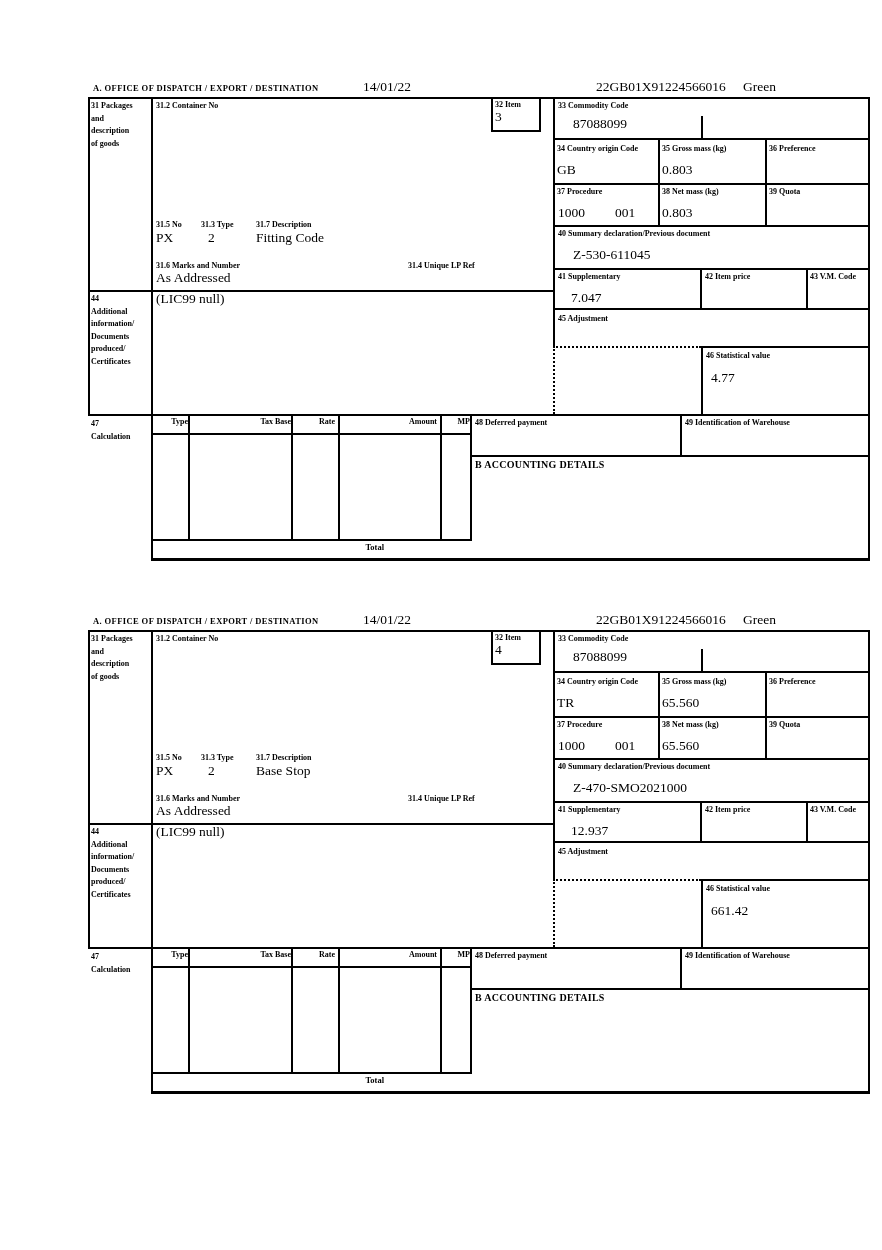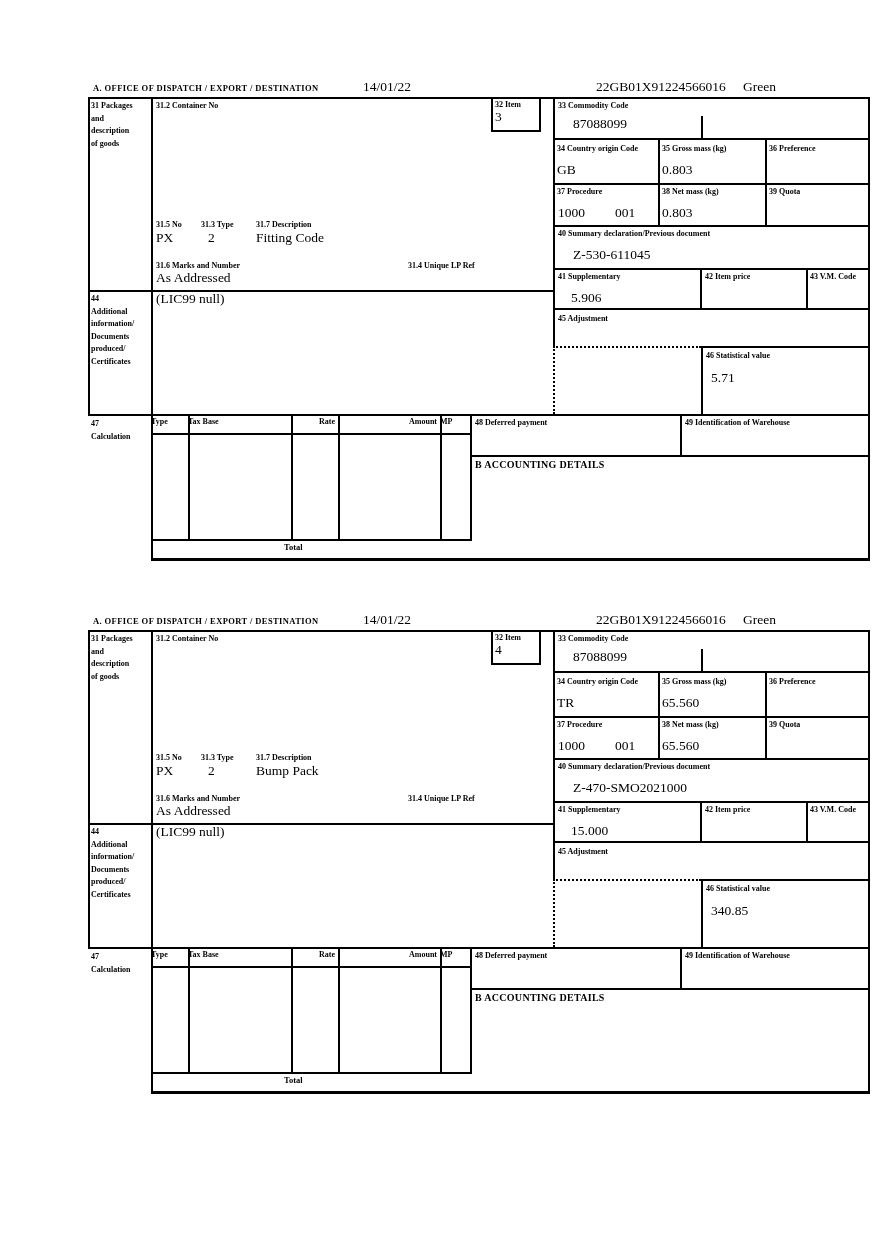--- a/index.html
+++ b/index.html
@@ -12,21 +12,21 @@
   .hl.thick{height:3px;}
   .dh{position:absolute;height:0;border-top:2px dotted #000;}
   .dv{position:absolute;width:0;border-left:2px dotted #000;}
   .lbl{position:absolute;font-size:8px;line-height:9px;font-weight:bold;white-space:pre-line;}
   .side{position:absolute;font-size:8px;line-height:12.5px;font-weight:bold;white-space:pre-line;}
   .val{position:absolute;font-size:13.5px;line-height:15px;white-space:pre;}
   .hdr-a{position:absolute;font-size:8.5px;font-weight:bold;letter-spacing:.4px;}
   .hdr-val{position:absolute;font-size:13.5px;}
   .acct{position:absolute;font-size:10px;font-weight:bold;letter-spacing:.3px;}
   .colhdr{position:absolute;top:339px;font-size:8px;font-weight:bold;}
-  .ctr{text-align:left;}
+  .ctr{text-align:right;}
   .rgt{text-align:right;}
 </style>
 </head>
 <body>
 
 <div class="form-section" id="form-0">
 
   <div class="hdr-a" style="left:5px;top:5px;">A.  OFFICE OF DISPATCH / EXPORT / DESTINATION</div>
   <div class="hdr-val" style="left:275px;top:1px;">14/01/22</div>
   <div class="hdr-val" style="left:508px;top:1px;">22GB01X91224566016</div>
@@ -73,33 +73,33 @@
   <div class="lbl" style="left:574px;top:109px;">38 Net mass (kg)</div>
   <div class="val" style="left:574px;top:127px;">0.803</div>
   <div class="lbl" style="left:681px;top:109px;">39 Quota</div>
   <div class="hl" style="left:465px;top:147px;width:317px;"></div>
 
   <div class="lbl" style="left:470px;top:151px;">40 Summary declaration/Previous document</div>
   <div class="val" style="left:485px;top:169px;">Z-530-611045</div>
   <div class="hl" style="left:465px;top:190px;width:317px;"></div>
 
   <div class="lbl" style="left:470px;top:194px;">41 Supplementary</div>
-  <div class="val" style="left:483px;top:212px;">5.906</div>
+  <div class="val" style="left:483px;top:212px;">7.047</div>
   <div class="lbl" style="left:617px;top:194px;">42 Item price</div>
   <div class="lbl" style="left:722px;top:194px;">43 V.M. Code</div>
   <div class="vl" style="left:612px;top:190px;height:40px;"></div>
   <div class="vl" style="left:718px;top:190px;height:40px;"></div>
   <div class="hl" style="left:465px;top:230px;width:317px;"></div>
 
   <div class="lbl" style="left:470px;top:236px;">45 Adjustment</div>
   <div class="dh" style="left:465px;top:268px;width:148px;"></div>
   <div class="hl" style="left:613px;top:268px;width:169px;"></div>
   <div class="vl" style="left:613px;top:268px;height:68px;"></div>
   <div class="lbl" style="left:618px;top:273px;">46 Statistical value</div>
-  <div class="val" style="left:623px;top:292px;">5.71</div>
+  <div class="val" style="left:623px;top:292px;">4.77</div>
 
   <div class="lbl" style="left:68px;top:142px;">31.5 No</div>
   <div class="lbl" style="left:113px;top:142px;">31.3 Type</div>
   <div class="lbl" style="left:168px;top:142px;">31.7 Description</div>
   <div class="val" style="left:68px;top:152px;">PX</div>
   <div class="val" style="left:120px;top:152px;">2</div>
   <div class="val" style="left:168px;top:152px;">Fitting Code</div>
   <div class="lbl" style="left:68px;top:183px;">31.6 Marks and Number</div>
   <div class="lbl" style="left:320px;top:183px;">31.4 Unique LP Ref</div>
   <div class="val" style="left:68px;top:192px;">As Addressed</div>
@@ -184,40 +184,40 @@
   <div class="lbl" style="left:574px;top:109px;">38 Net mass (kg)</div>
   <div class="val" style="left:574px;top:127px;">65.560</div>
   <div class="lbl" style="left:681px;top:109px;">39 Quota</div>
   <div class="hl" style="left:465px;top:147px;width:317px;"></div>
 
   <div class="lbl" style="left:470px;top:151px;">40 Summary declaration/Previous document</div>
   <div class="val" style="left:485px;top:169px;">Z-470-SMO2021000</div>
   <div class="hl" style="left:465px;top:190px;width:317px;"></div>
 
   <div class="lbl" style="left:470px;top:194px;">41 Supplementary</div>
-  <div class="val" style="left:483px;top:212px;">15.000</div>
+  <div class="val" style="left:483px;top:212px;">12.937</div>
   <div class="lbl" style="left:617px;top:194px;">42 Item price</div>
   <div class="lbl" style="left:722px;top:194px;">43 V.M. Code</div>
   <div class="vl" style="left:612px;top:190px;height:40px;"></div>
   <div class="vl" style="left:718px;top:190px;height:40px;"></div>
   <div class="hl" style="left:465px;top:230px;width:317px;"></div>
 
   <div class="lbl" style="left:470px;top:236px;">45 Adjustment</div>
   <div class="dh" style="left:465px;top:268px;width:148px;"></div>
   <div class="hl" style="left:613px;top:268px;width:169px;"></div>
   <div class="vl" style="left:613px;top:268px;height:68px;"></div>
   <div class="lbl" style="left:618px;top:273px;">46 Statistical value</div>
-  <div class="val" style="left:623px;top:292px;">340.85</div>
+  <div class="val" style="left:623px;top:292px;">661.42</div>
 
   <div class="lbl" style="left:68px;top:142px;">31.5 No</div>
   <div class="lbl" style="left:113px;top:142px;">31.3 Type</div>
   <div class="lbl" style="left:168px;top:142px;">31.7 Description</div>
   <div class="val" style="left:68px;top:152px;">PX</div>
   <div class="val" style="left:120px;top:152px;">2</div>
-  <div class="val" style="left:168px;top:152px;">Bump Pack</div>
+  <div class="val" style="left:168px;top:152px;">Base Stop</div>
   <div class="lbl" style="left:68px;top:183px;">31.6 Marks and Number</div>
   <div class="lbl" style="left:320px;top:183px;">31.4 Unique LP Ref</div>
   <div class="val" style="left:68px;top:192px;">As Addressed</div>
   <div class="hl" style="left:0;top:212px;width:465px;"></div>
 
   <div class="side" style="left:3px;top:215px;width:58px;">44
 Additional
 information/
 Documents
 produced/

